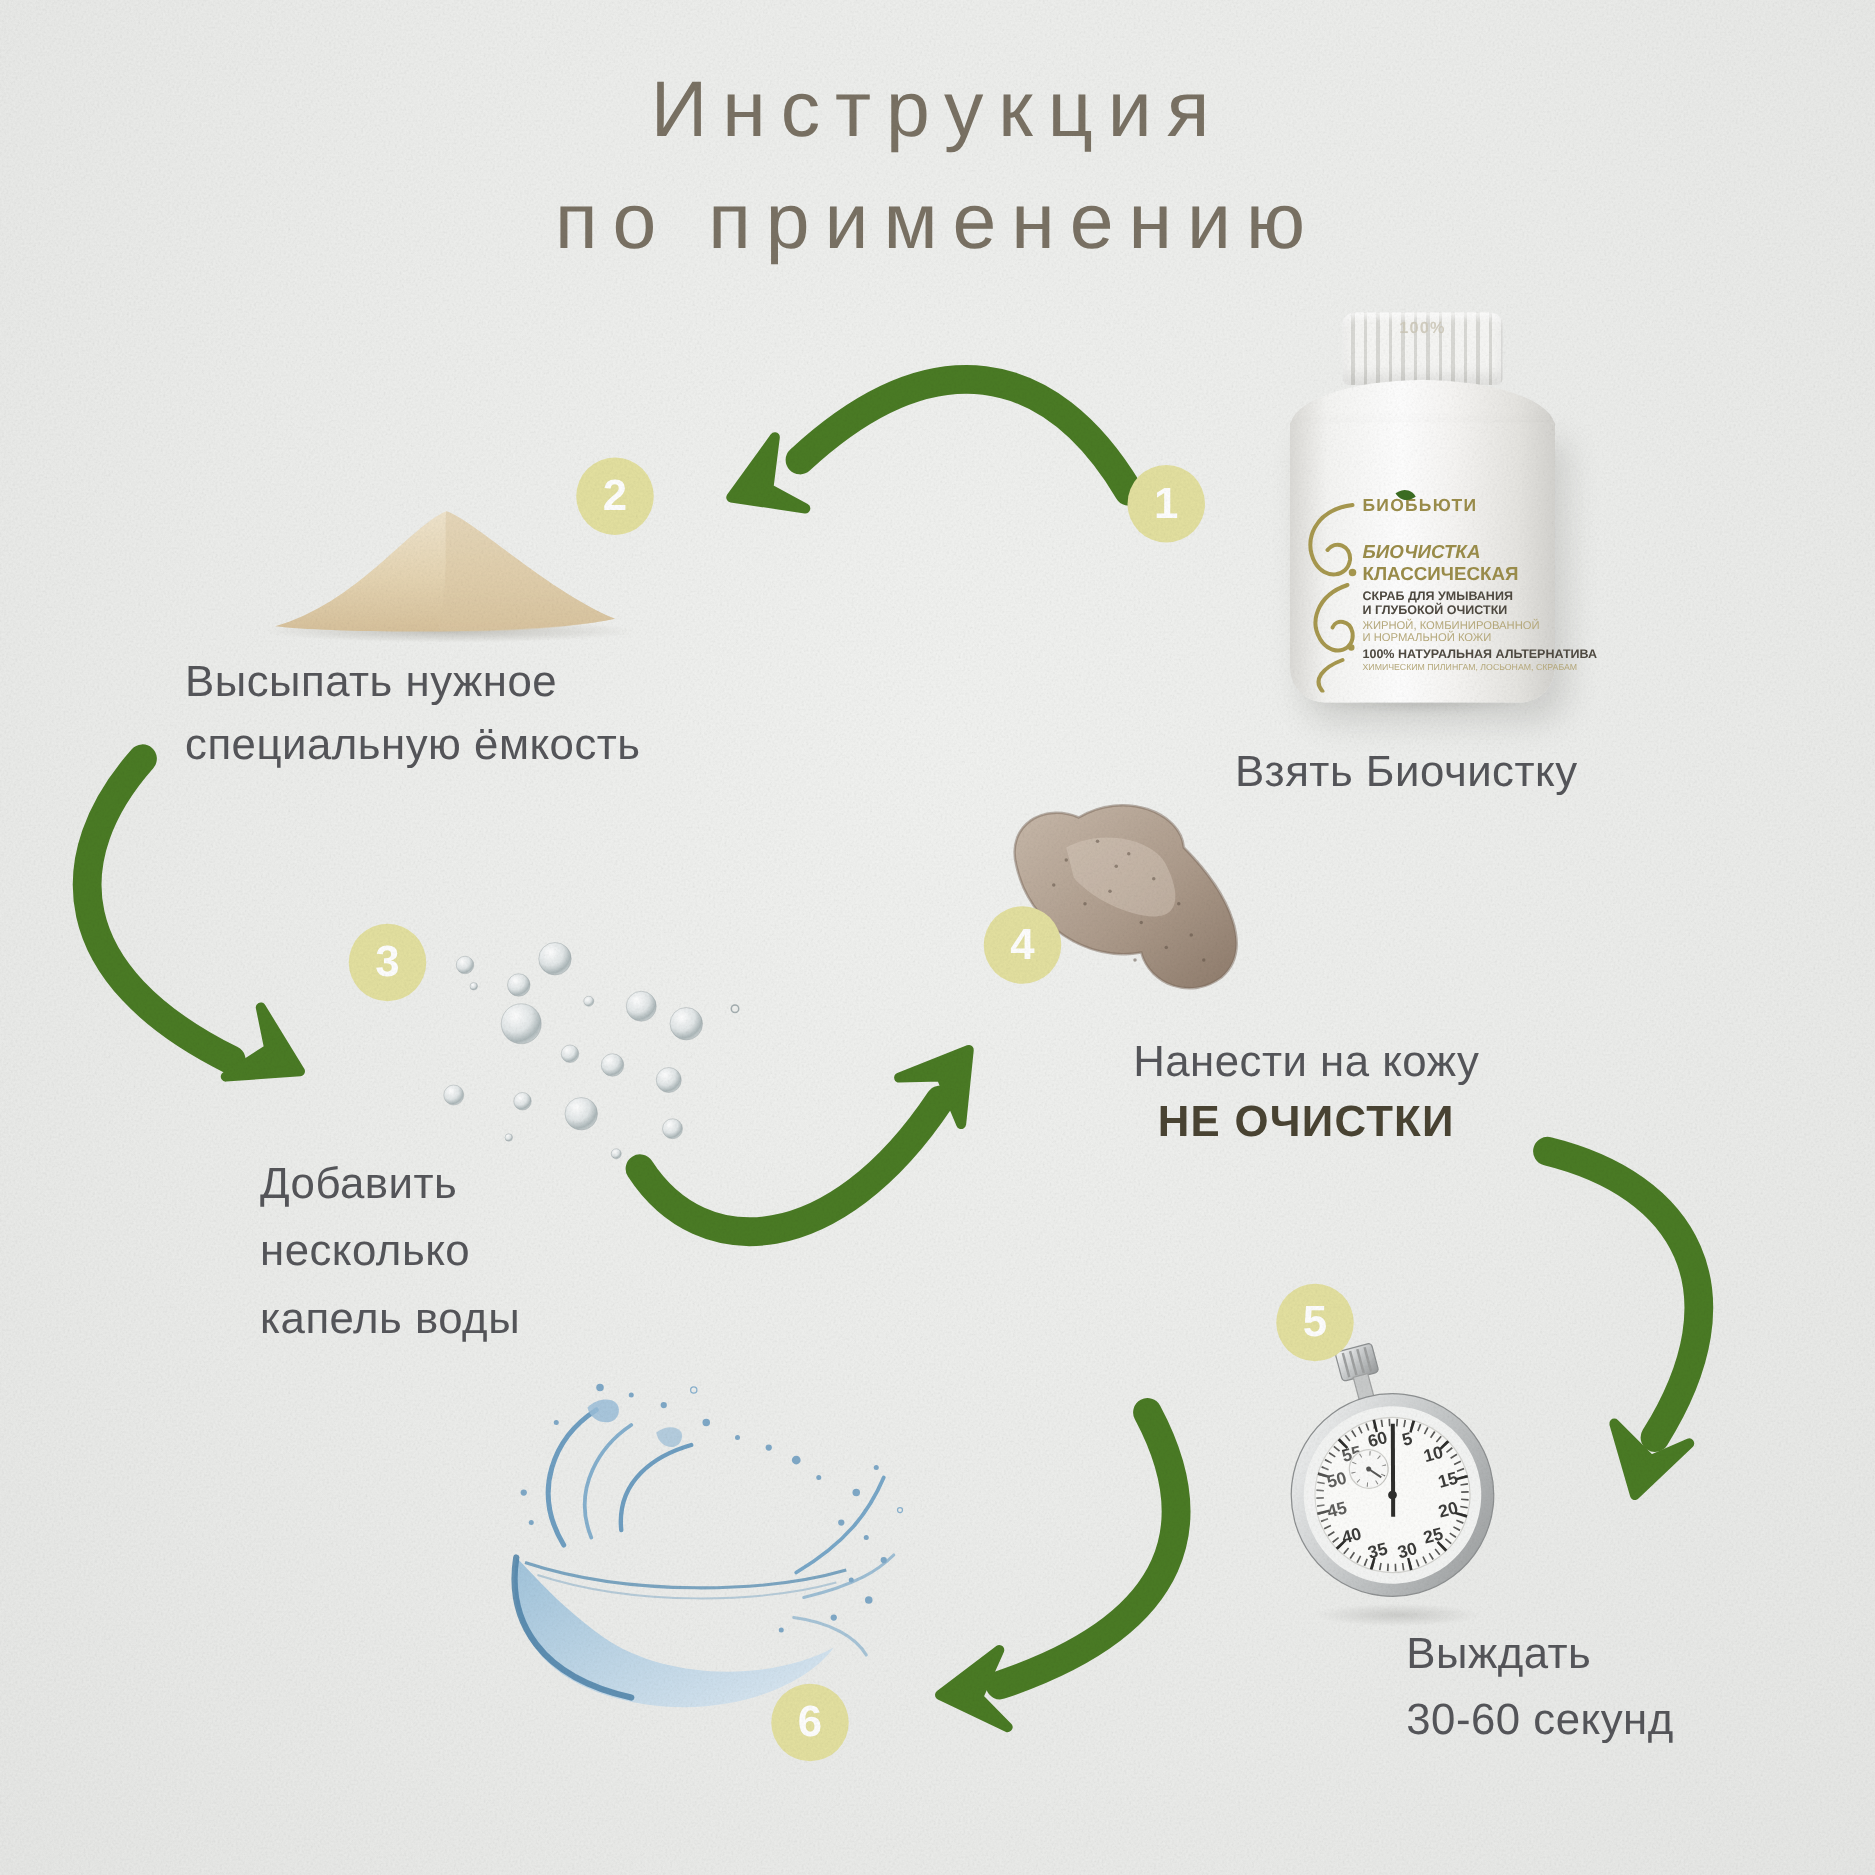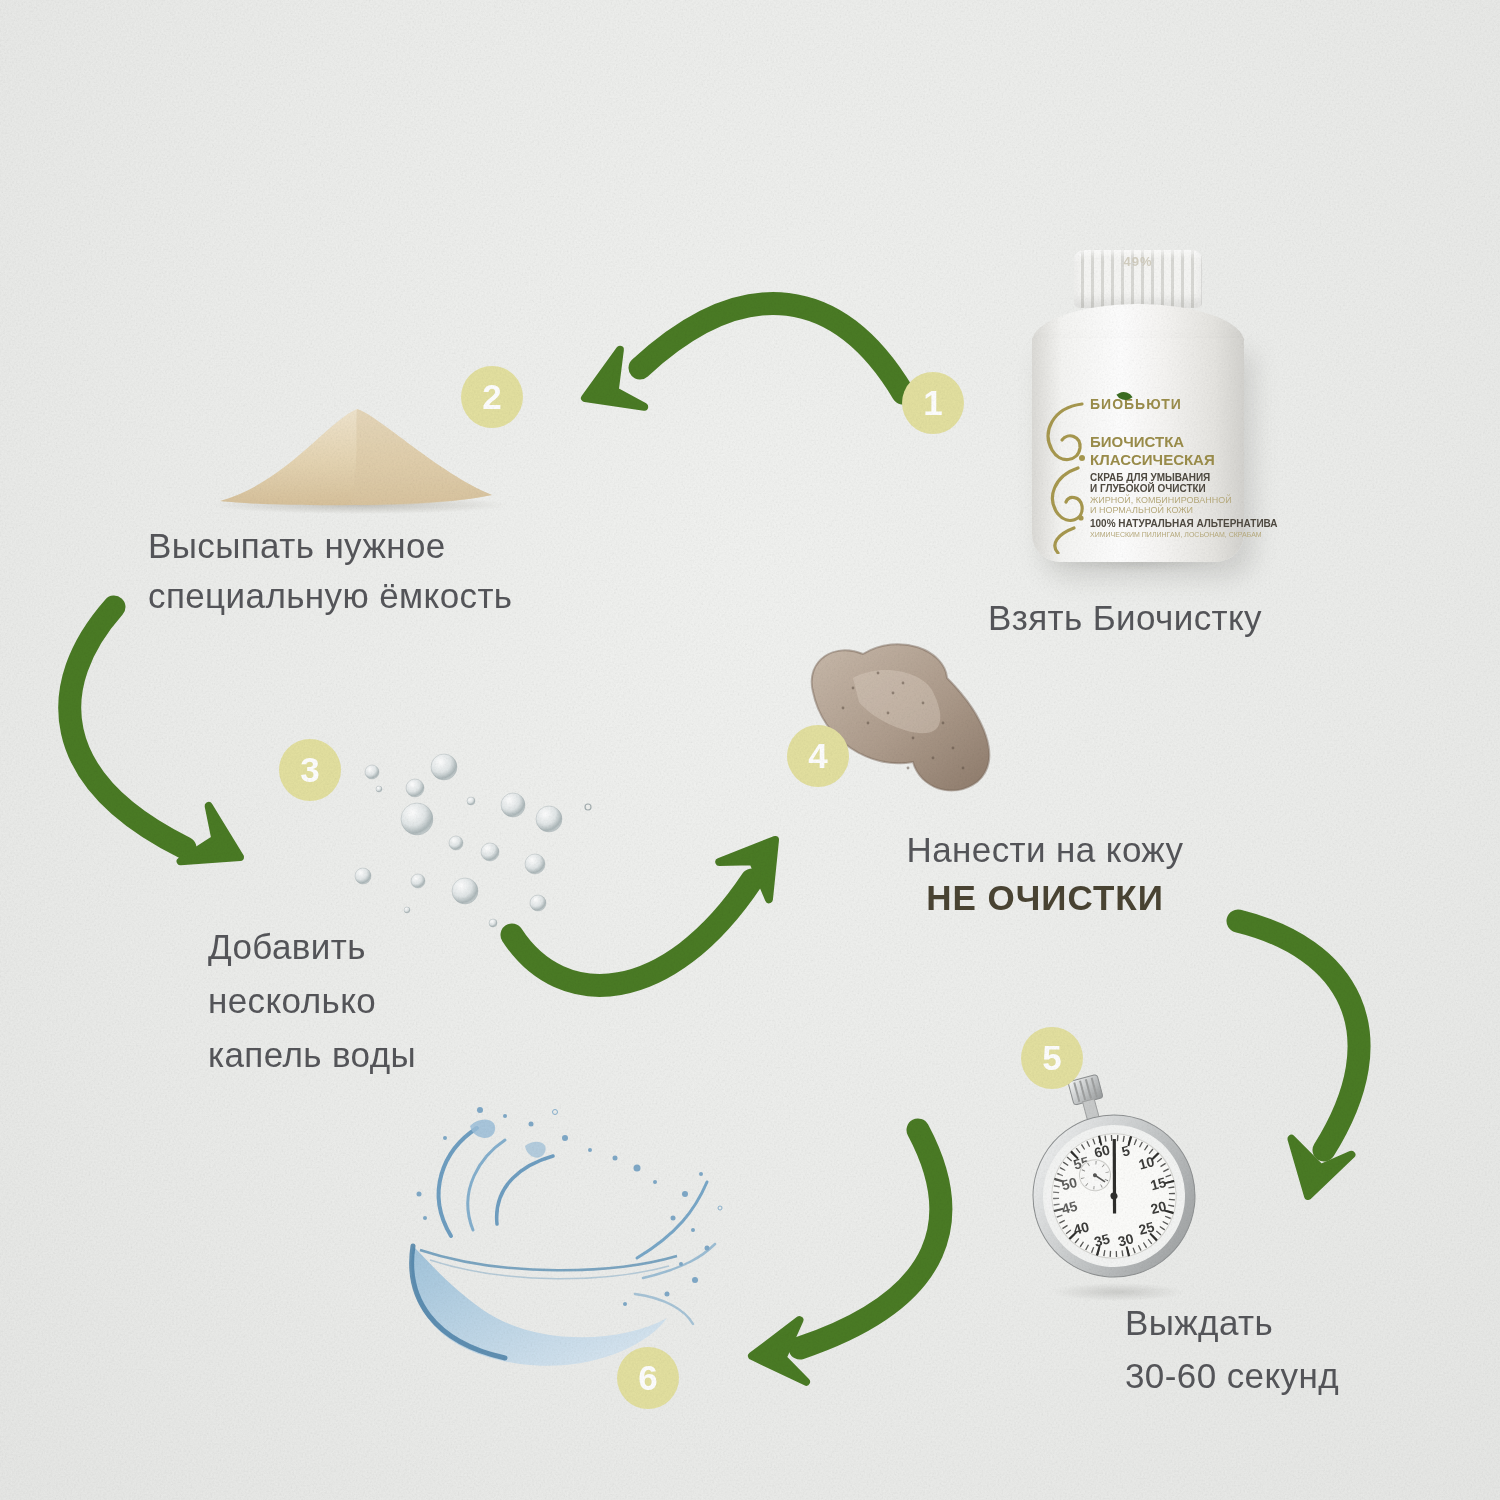--- a/index.html
+++ b/index.html
@@ -41,20 +41,24 @@
   .bl.dark{color:#4f4a41;}
   .leaf{position:absolute;left:86px;top:141px;width:13px;height:10px;background:#3c6e22;
     border-radius:0 10px 0 10px;transform:rotate(-28deg);z-index:4;}
   .step6-wrap{z-index:2;}
 </style>
 </head>
 <body>
 
 <div class="canvas">
 
+  <div class="title">
+    <div>Инструкция</div>
+    <div>по применению</div>
+  </div>
 
   <svg class="arrows" width="1500" height="1500" viewBox="0 0 1500 1500">
     <g>
       <path class="shaft" d="M903,393 C840,288 746,270 640,368"></path>
       <path class="head" d="M0,0 L-50,-33 L-30,-6 L-52,29 Z" transform="translate(585,398) rotate(155)"></path>
     </g>
     <g>
       <path class="shaft" d="M114,607 C45,685 48,780 185,848"></path>
       <path class="head" d="M0,0 L-50,-33 L-30,-6 L-52,29 Z" transform="translate(240,857) rotate(25)"></path>
     </g>
@@ -75,36 +79,36 @@
   <div class="badge" style="left:902px;top:372px;">1</div>
   <div class="badge" style="left:461px;top:366px;">2</div>
   <div class="badge" style="left:279px;top:739px;">3</div>
   <div class="badge" style="left:787px;top:725px;">4</div>
   <div class="badge" style="left:1021px;top:1027px;">5</div>
   <div class="badge" style="left:617px;top:1347px;">6</div>
 
   <div class="bottle">
     <div class="shadow"></div>
     <div class="cap">
-      <div class="cap-text">49%</div>
+      <div class="cap-text">100%</div>
     </div>
     <div class="shoulder"></div>
     <div class="body"></div>
     <svg class="abs" style="left:4px;top:148px;" width="52" height="156" viewBox="0 0 52 156">
       <g fill="none" stroke="#a8994f" stroke-width="3.2" stroke-linecap="round">
         <path d="M46 6 C 16 10 6 34 16 52 C 24 66 42 64 44 50 C 45 38 32 34 26 42"></path>
         <path d="M42 70 C 18 78 10 100 22 116 C 32 128 48 122 46 108 C 44 98 33 97 30 104"></path>
         <path d="M38 130 C 22 136 14 146 22 155"></path>
       </g>
       <circle cx="46" cy="60" r="3" fill="#a8994f"></circle>
       <circle cx="45" cy="120" r="2.6" fill="#a8994f"></circle>
     </svg>
     <div class="leaf"></div>
     <div class="bl gold" style="top:146px;font-size:14px;font-weight:bold;letter-spacing:1px;text-align:right;">БИОБЬЮТИ</div>
-    <div class="bl gold" style="top:183px;font-size:15px;font-weight:bold;">БИОЧИСТКА</div>
+    <div class="bl gold" style="top:183px;font-size:15px;font-weight:bold;font-style:italic;">БИОЧИСТКА</div>
     <div class="bl gold" style="top:201px;font-size:15px;font-weight:bold;">КЛАССИЧЕСКАЯ</div>
     <div class="bl dark" style="top:222px;font-size:10px;font-weight:bold;">СКРАБ ДЛЯ УМЫВАНИЯ</div>
     <div class="bl dark" style="top:233px;font-size:10px;font-weight:bold;">И ГЛУБОКОЙ ОЧИСТКИ</div>
     <div class="bl lightgold" style="top:245px;font-size:9px;">ЖИРНОЙ, КОМБИНИРОВАННОЙ</div>
     <div class="bl lightgold" style="top:255px;font-size:9px;">И НОРМАЛЬНОЙ КОЖИ</div>
     <div class="bl dark" style="top:268px;font-size:10px;font-weight:bold;">100% НАТУРАЛЬНАЯ АЛЬТЕРНАТИВА</div>
     <div class="bl lightgold" style="top:281px;font-size:7px;">ХИМИЧЕСКИМ ПИЛИНГАМ, ЛОСЬОНАМ, СКРАБАМ</div>
   </div>
 
   <svg class="img" style="left:210px;top:395px;" width="300" height="125" viewBox="0 0 300 125">

